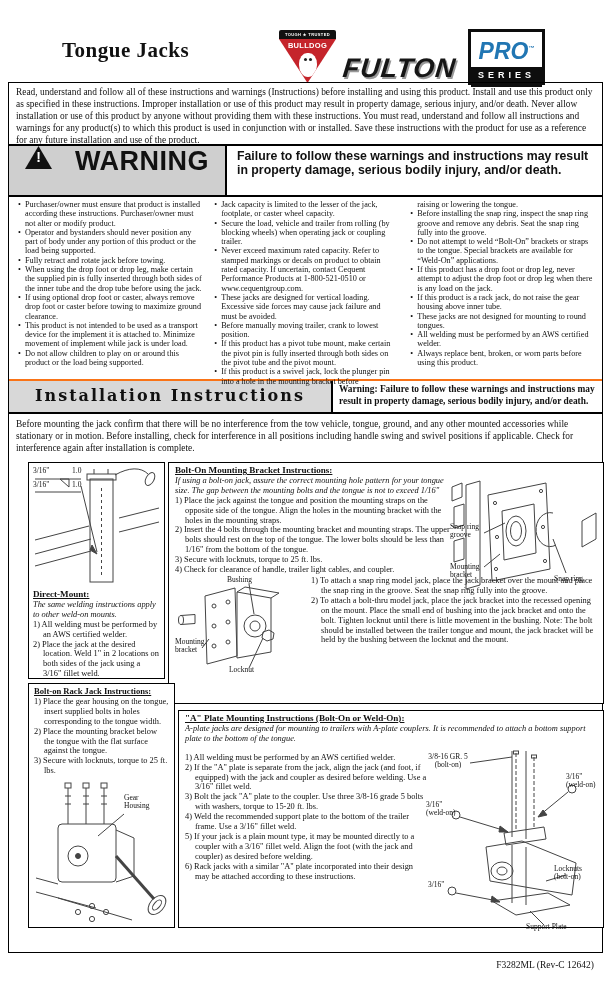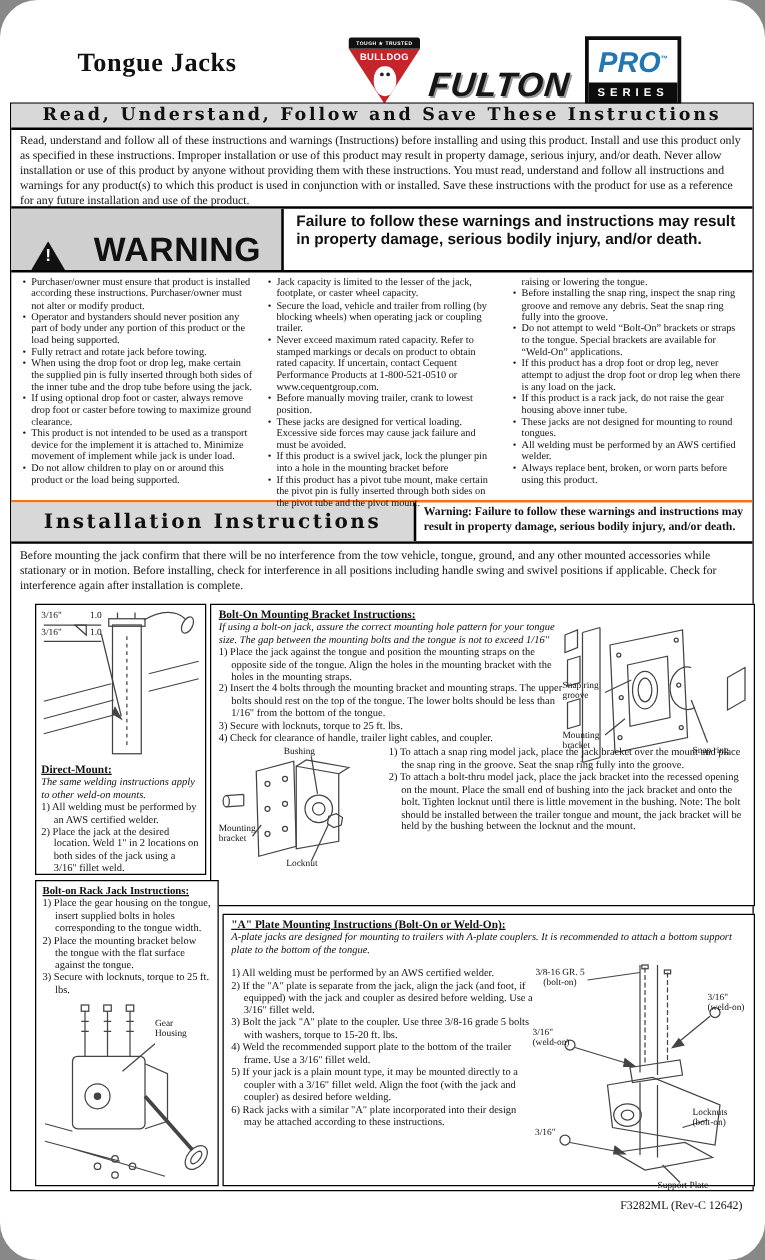--- a/index.html
+++ b/index.html
@@ -1,35 +1,35 @@
 <!DOCTYPE html>
 <html><head>
 <meta charset="utf-8">
 <style>
   html,body{margin:0;padding:0;background:#888;}
-  .page{position:relative;width:612px;height:1008px;background:#fff;font-family:"Liberation Serif",serif;color:#111;overflow:hidden;border-radius:30px;}
+  .page{position:relative;width:612px;height:1008px;background:#fff;font-family:"Liberation Serif",serif;color:#111;overflow:hidden;}
   
   .title{position:absolute;left:62px;top:38px;font-size:21px;font-weight:bold;letter-spacing:.5px;}
   .bulldog{position:absolute;left:279px;top:30px;width:57px;height:53px;}
   .bulldog .bar{height:9px;background:#111;color:#fff;font:bold 4px "Liberation Sans",sans-serif;text-align:center;line-height:9px;letter-spacing:.4px;border-radius:2px 2px 0 0;}
   .bulldog .tri{position:relative;height:44px;background:#c5242b;clip-path:polygon(0 0,100% 0,50% 100%);}
   .bulldog .tri .bd{display:block;text-align:center;color:#fff;font:bold 7.5px "Liberation Sans",sans-serif;padding-top:2px;letter-spacing:.3px;}
   .bulldog .dog{position:absolute;left:50%;top:14px;width:18px;height:24px;margin-left:-9px;background:#fff;border-radius:45% 45% 50% 50%;}
   .bulldog .dog:after{content:"";position:absolute;left:5px;top:5px;width:3px;height:3px;background:#222;border-radius:50%;box-shadow:5px 0 0 #222;}
   .fulton{position:absolute;left:343px;top:53px;font:bold italic 27px "Liberation Sans",sans-serif;color:#161616;transform:skewX(-6deg);letter-spacing:1px;text-shadow:1.5px 1.5px 0 #999;}
   .pro{position:absolute;left:468px;top:29px;width:77px;height:56px;border:3px solid #0d0d0d;background:#fff;box-sizing:border-box;}
   .pro .p{display:block;text-align:center;color:#2176b3;font:bold italic 23px "Liberation Sans",sans-serif;line-height:32px;}
   .pro .tm{font-size:6px;vertical-align:super;font-style:normal;}
   .pro .s{display:block;background:#0d0d0d;color:#fff;font:bold 9px "Liberation Sans",sans-serif;letter-spacing:4px;text-align:center;line-height:16px;height:20px;}
   
   .frame{position:absolute;left:8px;top:82px;width:595px;height:871px;border:1.5px solid #000;box-sizing:border-box;}
   .banner1{height:19px;background:#d8d8d8;border-bottom:2px solid #000;text-align:center;font-family:"DejaVu Serif",serif;font-weight:bold;font-size:14px;letter-spacing:2.2px;line-height:19px;}
   .intro{height:56px;padding:3px 7px 2px;font-size:9.4px;line-height:12.1px;}
   .warnbox{display:flex;border-top:2.5px solid #000;border-bottom:2.5px solid #000;height:49px;}
-  .warnbox .wl{width:216px;background:#cfcfcf;border-right:2.5px solid #000;display:flex;align-items:flex-end;justify-content:center;gap:23px;}
+  .warnbox .wl{width:216px;background:#cfcfcf;border-right:2.5px solid #000;display:flex;align-items:flex-start;justify-content:center;gap:23px;}
   .warn-tri{width:27px;height:23px;background:#111;clip-path:polygon(50% 0,100% 100%,0 100%);position:relative;}
   .warn-tri:after{content:"!";position:absolute;left:0;right:0;top:3px;text-align:center;color:#fff;font:bold 14px "Liberation Sans",sans-serif;}
   .warnbox .wt{font:bold 27px "Liberation Sans",sans-serif;letter-spacing:.5px;}
   .warnbox .wr{flex:1;padding:3px 10px;font:bold 12.3px/1.17 "Liberation Sans",sans-serif;}
   .bullets{display:flex;height:182px;padding:3px 2px 0;box-sizing:border-box;font-size:8.2px;line-height:9.3px;}
   .wcol{width:33.3%;padding:0 5px 16px 7px;box-sizing:border-box;}
   .bullet{position:relative;padding-left:7px;}
   .bullet:before{content:"\2022";position:absolute;left:0;top:0;}
   .bullet.nobul:before{content:"";}
   .instbanner{display:flex;border-top:2px solid #f97316;border-bottom:2px solid #000;height:31px;box-sizing:content-box;}
@@ -73,21 +73,20 @@
 
   <div class="fulton">FULTON</div>
 
   <div class="pro">
     <span class="p"><span>PRO</span><span class="tm">™</span></span>
     <span class="s">SERIES</span>
   </div>
 
   <div class="frame">
 
-    <div class="banner1">Read, Understand, Follow and Save These Instructions</div>
 
     <div class="intro">Read, understand and follow all of these instructions and warnings (Instructions) before installing and using this product.  Install and use this product only as specified in these instructions.  Improper installation or use of this product may result in property damage, serious injury, and/or death.  Never allow installation or use of this product by anyone without providing them with these instructions.  You must read, understand and follow all instructions and warnings for any product(s) to which this product is used in conjunction with or installed.  Save these instructions with the product for use as a reference for any future installation and use of the product.</div>
 
     <div class="warnbox">
       <div class="wl">
         <span class="warn-tri"></span>
         <span class="wt">WARNING</span>
       </div>
       <div class="wr">Failure to follow these warnings and instructions may result in property damage, serious bodily injury, and/or death.</div>
     </div>
@@ -99,24 +98,24 @@
         <div class="bullet">Fully retract and rotate jack before towing.</div>
         <div class="bullet">When using the drop foot or drop leg, make certain the supplied pin is fully inserted through both sides of the inner tube and the drop tube before using the jack.</div>
         <div class="bullet">If using optional drop foot or caster, always remove drop foot or caster before towing to maximize ground clearance.</div>
         <div class="bullet">This product is not intended to be used as a transport device for the implement it is attached to.  Minimize movement of implement while jack is under load.</div>
         <div class="bullet">Do not allow children to play on or around this product or the load being supported.</div>
       </div>
       <div class="wcol">
         <div class="bullet">Jack capacity is limited to the lesser of the jack, footplate, or caster wheel capacity.</div>
         <div class="bullet">Secure the load, vehicle and trailer from rolling (by blocking wheels) when operating jack or coupling trailer.</div>
         <div class="bullet">Never exceed maximum rated capacity.  Refer to stamped markings or decals on product to obtain rated capacity.  If uncertain, contact Cequent Performance Products at 1-800-521-0510 or www.cequentgroup.com.</div>
+        <div class="bullet">These jacks are designed for vertical loading.  Excessive side forces may cause jack failure and must be avoided.</div>
         <div class="bullet">Before manually moving trailer, crank to lowest position.</div>
-        <div class="bullet">These jacks are designed for vertical loading.  Excessive side forces may cause jack failure and must be avoided.</div>
+        <div class="bullet">If this product has a pivot tube mount, make certain the pivot pin is fully inserted through both sides on the pivot tube and the pivot mount.</div>
         <div class="bullet">If this product is a swivel jack, lock the plunger pin into a hole in the mounting bracket before</div>
-        <div class="bullet">If this product has a pivot tube mount, make certain the pivot pin is fully inserted through both sides on the pivot tube and the pivot mount.</div>
       </div>
       <div class="wcol">
         <div class="bullet nobul">raising or lowering the tongue.</div>
         <div class="bullet">Before installing the snap ring, inspect the snap ring groove and remove any debris.  Seat the snap ring fully into the groove.</div>
         <div class="bullet">Do not attempt to weld “Bolt-On” brackets or straps to the tongue.  Special brackets are available for “Weld-On” applications.</div>
         <div class="bullet">If this product has a drop foot or drop leg, never attempt to adjust the drop foot or drop leg when there is any load on the jack.</div>
         <div class="bullet">If this product is a rack jack, do not raise the gear housing above inner tube.</div>
         <div class="bullet">These jacks are not designed for mounting to round tongues.</div>
         <div class="bullet">All welding must be performed by an AWS certified welder.</div>
         <div class="bullet">Always replace bent, broken, or worn parts before using this product.</div>

